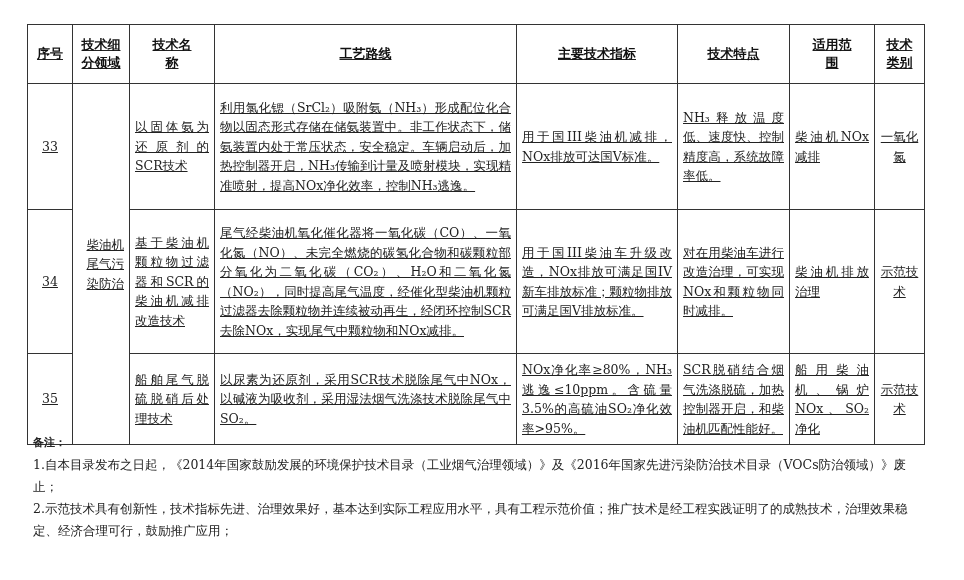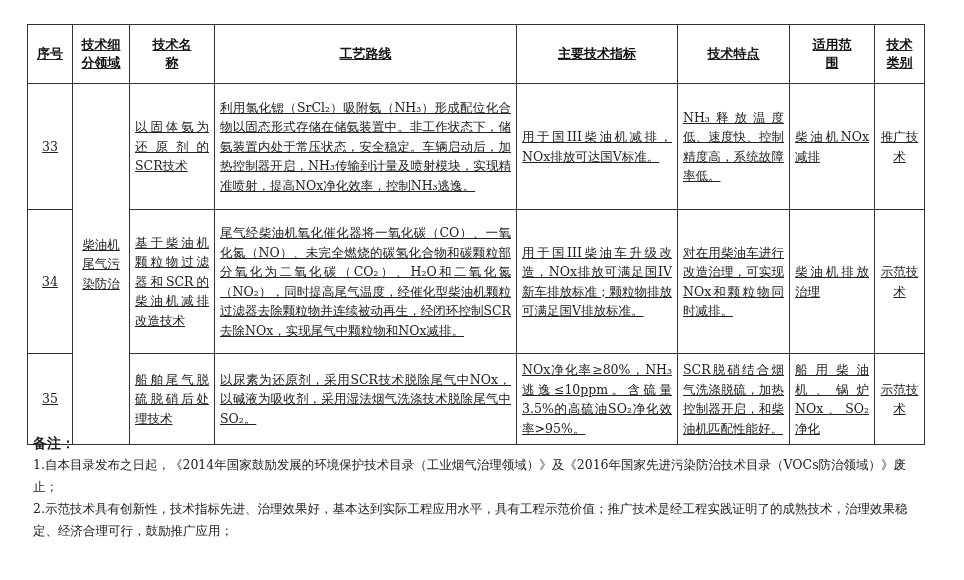--- a/index.html
+++ b/index.html
@@ -18,21 +18,21 @@
   table.catalog th {
     font-family:"DejaVu Sans", "Liberation Sans", sans-serif;
     font-weight:bold; font-size:13px; line-height:18px; text-align:center; height:40px; color:#111;
   }
   td.center { text-align:center; }
   td.just { text-align:justify; text-align-last:left; }
   tr.r33 td { height:125px; }
   tr.r34 td { height:143px; }
   tr.r35 td { height:90px; }
   .notes { position:absolute; left:33px; top:432px; width:890px; font-size:12.5px; line-height:22px; }
-  .notes .title { font-family:"DejaVu Sans","Liberation Sans",sans-serif; font-weight:bold; font-size:14px; }
+  .notes .title { font-family:"DejaVu Sans","Liberation Sans",sans-serif; font-weight:bold; font-size:11px; }
   .notes p { margin:0; }
 </style>
 </head>
 <body>
 
 <table class="catalog">
   <colgroup>
     <col style="width:45px">
       <col style="width:57px">
       <col style="width:85px">
@@ -50,27 +50,27 @@
       <th>工艺路线</th>
       <th>主要技术指标</th>
       <th>技术特点</th>
       <th style="padding:0 20px">适用范围</th>
       <th style="padding:9px 10px">技术类别</th>
     </tr>
   </thead>
   <tbody>
     <tr class="r33">
       <td class="center">33</td>
-      <td class="center" rowspan="3" style="text-align:center">柴油机尾气污染防治</td>
+      <td class="center" rowspan="3" style="text-align:right">柴油机尾气污染防治</td>
       <td class="just">以固体氨为还原剂的SCR技术</td>
       <td class="just">利用氯化锶（SrCl₂）吸附氨（NH₃）形成配位化合物以固态形式存储在储氨装置中。非工作状态下，储氨装置内处于常压状态，安全稳定。车辆启动后，加热控制器开启，NH₃传输到计量及喷射模块，实现精准喷射，提高NOx净化效率，控制NH₃逃逸。</td>
       <td class="just">用于国III柴油机减排，NOx排放可达国V标准。</td>
       <td class="just">NH₃释放温度低、速度快、控制精度高，系统故障率低。</td>
       <td class="just">柴油机NOx减排</td>
-      <td class="center">推广技术</td>
+      <td class="center">一氧化氮</td>
     </tr>
     <tr class="r34">
       <td class="center">34</td>
       <td class="just">基于柴油机颗粒物过滤器和SCR的柴油机减排改造技术</td>
       <td class="just">尾气经柴油机氧化催化器将一氧化碳（CO）、一氧化氮（NO）、未完全燃烧的碳氢化合物和碳颗粒部分氧化为二氧化碳（CO₂）、H₂O和二氧化氮（NO₂），同时提高尾气温度，经催化型柴油机颗粒过滤器去除颗粒物并连续被动再生，经闭环控制SCR去除NOx，实现尾气中颗粒物和NOx减排。</td>
       <td class="just">用于国III柴油车升级改造，NOx排放可满足国IV新车排放标准；颗粒物排放可满足国V排放标准。</td>
       <td class="just">对在用柴油车进行改造治理，可实现NOx和颗粒物同时减排。</td>
       <td class="just">柴油机排放治理</td>
       <td class="center">示范技术</td>
     </tr>

